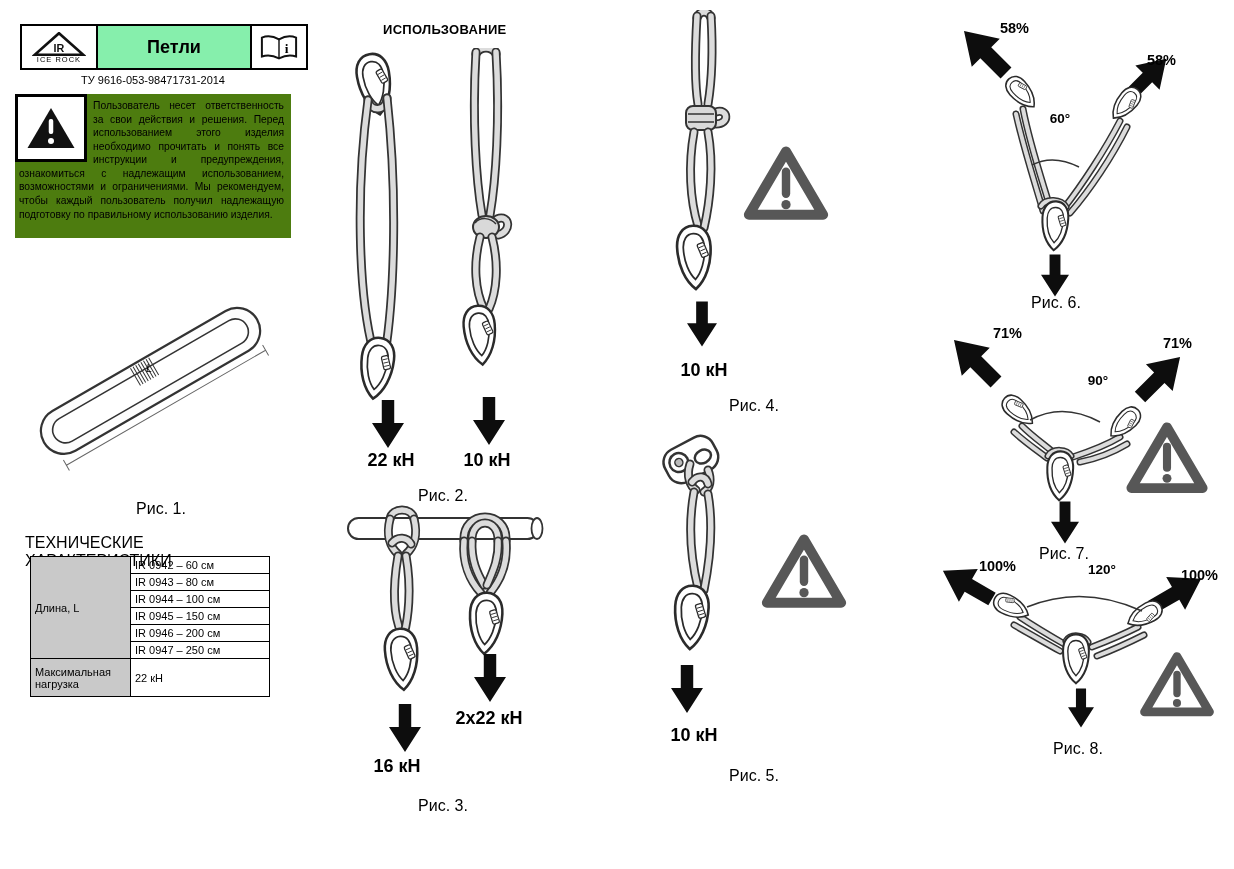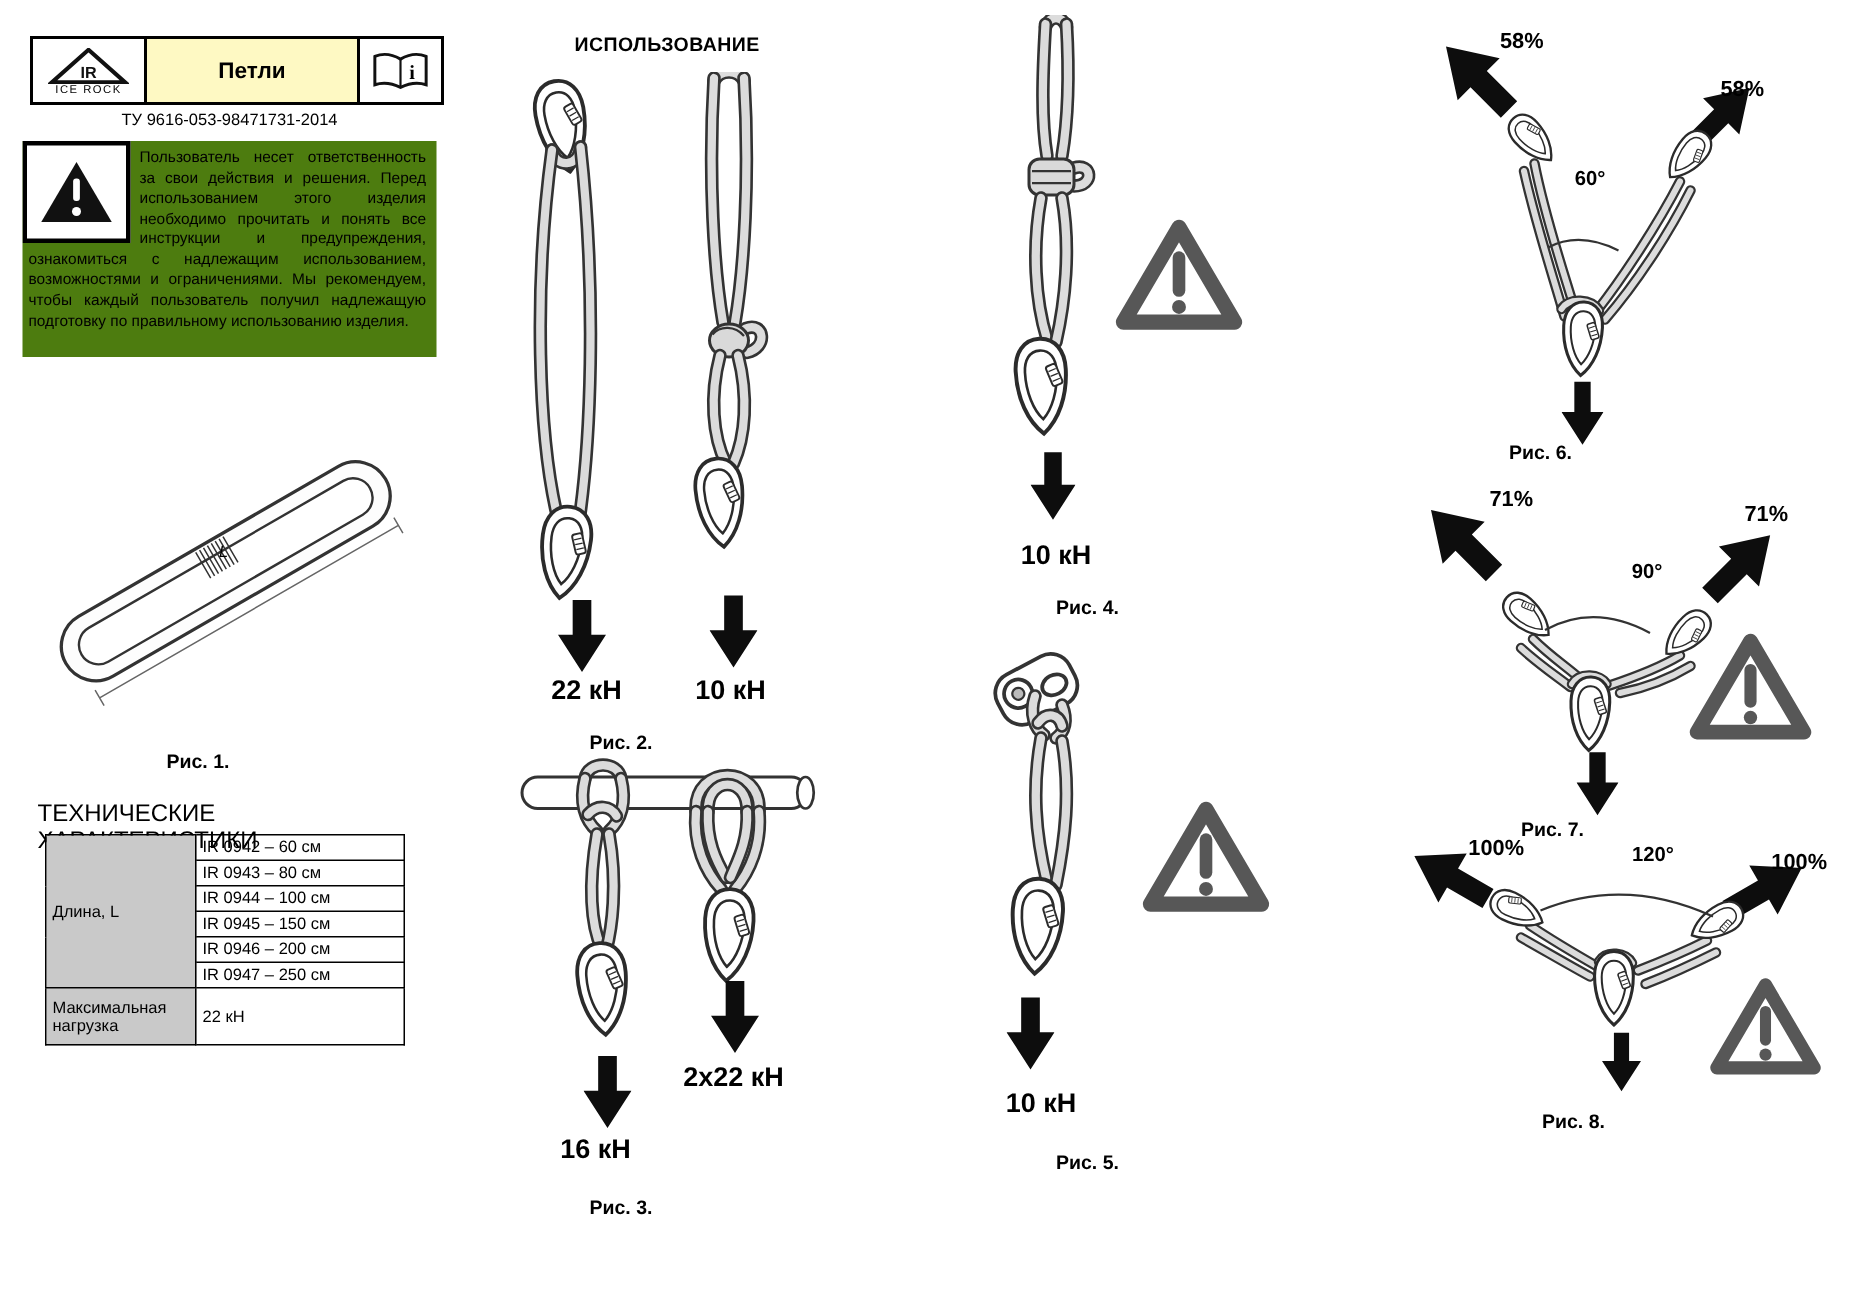--- a/index.html
+++ b/index.html
@@ -8,21 +8,21 @@
         font-family:"Liberation Sans",sans-serif;color:#000}
   .abs{position:absolute}
   .figsvg{position:absolute}
 
   
   .hdr{position:absolute;left:20px;top:24px;display:flex;height:46px}
   .hdr-cell{border:2px solid #000;display:flex;align-items:center;justify-content:center;background:#fff}
   .hdr-cell + .hdr-cell{margin-left:-2px}
   .logo-cell{width:78px;flex-direction:column;padding-top:2px}
   .logo-sub{font-size:7.5px;font-weight:normal;letter-spacing:1px;line-height:1}
-  .title-cell{width:144px;background:#fef9c3;font-weight:bold;font-size:15px}
+  .title-cell{width:156px;background:#86efac;font-weight:bold;font-size:18px}
   .book-cell{width:58px}
   .tu{position:absolute;left:20px;top:74px;width:266px;text-align:center;font-size:11px}
 
   
   .warning-panel{position:absolute;left:15px;top:94px;width:276px;height:144px;background:#4d7c0f;overflow:hidden}
   .warn-icon-box{position:absolute;left:0;top:0;width:72px;height:68px;background:#fff;border:3px solid #000;
                  display:flex;align-items:center;justify-content:center}
   .warn-spacer{float:left;width:74px;height:64px}
   .warn-text{margin:0;padding:5px 7px 4px 4px;font-size:10.3px;line-height:1.32;text-align:justify}
 
@@ -30,21 +30,21 @@
   .specs-title{position:absolute;left:25px;top:534px;width:250px;text-align:left;font-weight:normal;font-size:16px}
   .specs{position:absolute;left:30px;top:556px;width:240px;border-collapse:collapse;font-size:11px}
   .specs td{border:1px solid #000;text-align:left;padding:1px 4px;height:17px}
   .specs td.gray{background:#c9c9c9}
   .specs td.lenlab{width:100px}
   .specs tr.maxrow td{height:38px}
 
   .usage-title{position:absolute;left:383px;top:22px;font-weight:bold;font-size:13px;letter-spacing:.3px}
 
   
-  .caption{position:absolute;font-size:13px;font-weight:bold;text-align:left}
+  .caption{position:absolute;font-size:16px;font-weight:normal;text-align:center}
   .load{position:absolute;font-size:18px;font-weight:bold;text-align:center}
   .pct{position:absolute;font-size:14.5px;font-weight:bold;text-align:right}
   .angle{position:absolute;font-size:13.5px;font-weight:bold;text-align:center}
   .dim-label{position:absolute;left:140px;top:362px;width:18px;font-size:11px;font-style:italic;text-align:center}
 
   
   .bo{fill:none;stroke:#333;stroke-width:9;stroke-linecap:round}
   .bi{fill:none;stroke:#dcdcdc;stroke-width:5.5;stroke-linecap:round}
   .bo2{fill:none;stroke:#333;stroke-width:7;stroke-linecap:round}
   .bi2{fill:none;stroke:#dcdcdc;stroke-width:4;stroke-linecap:round}

